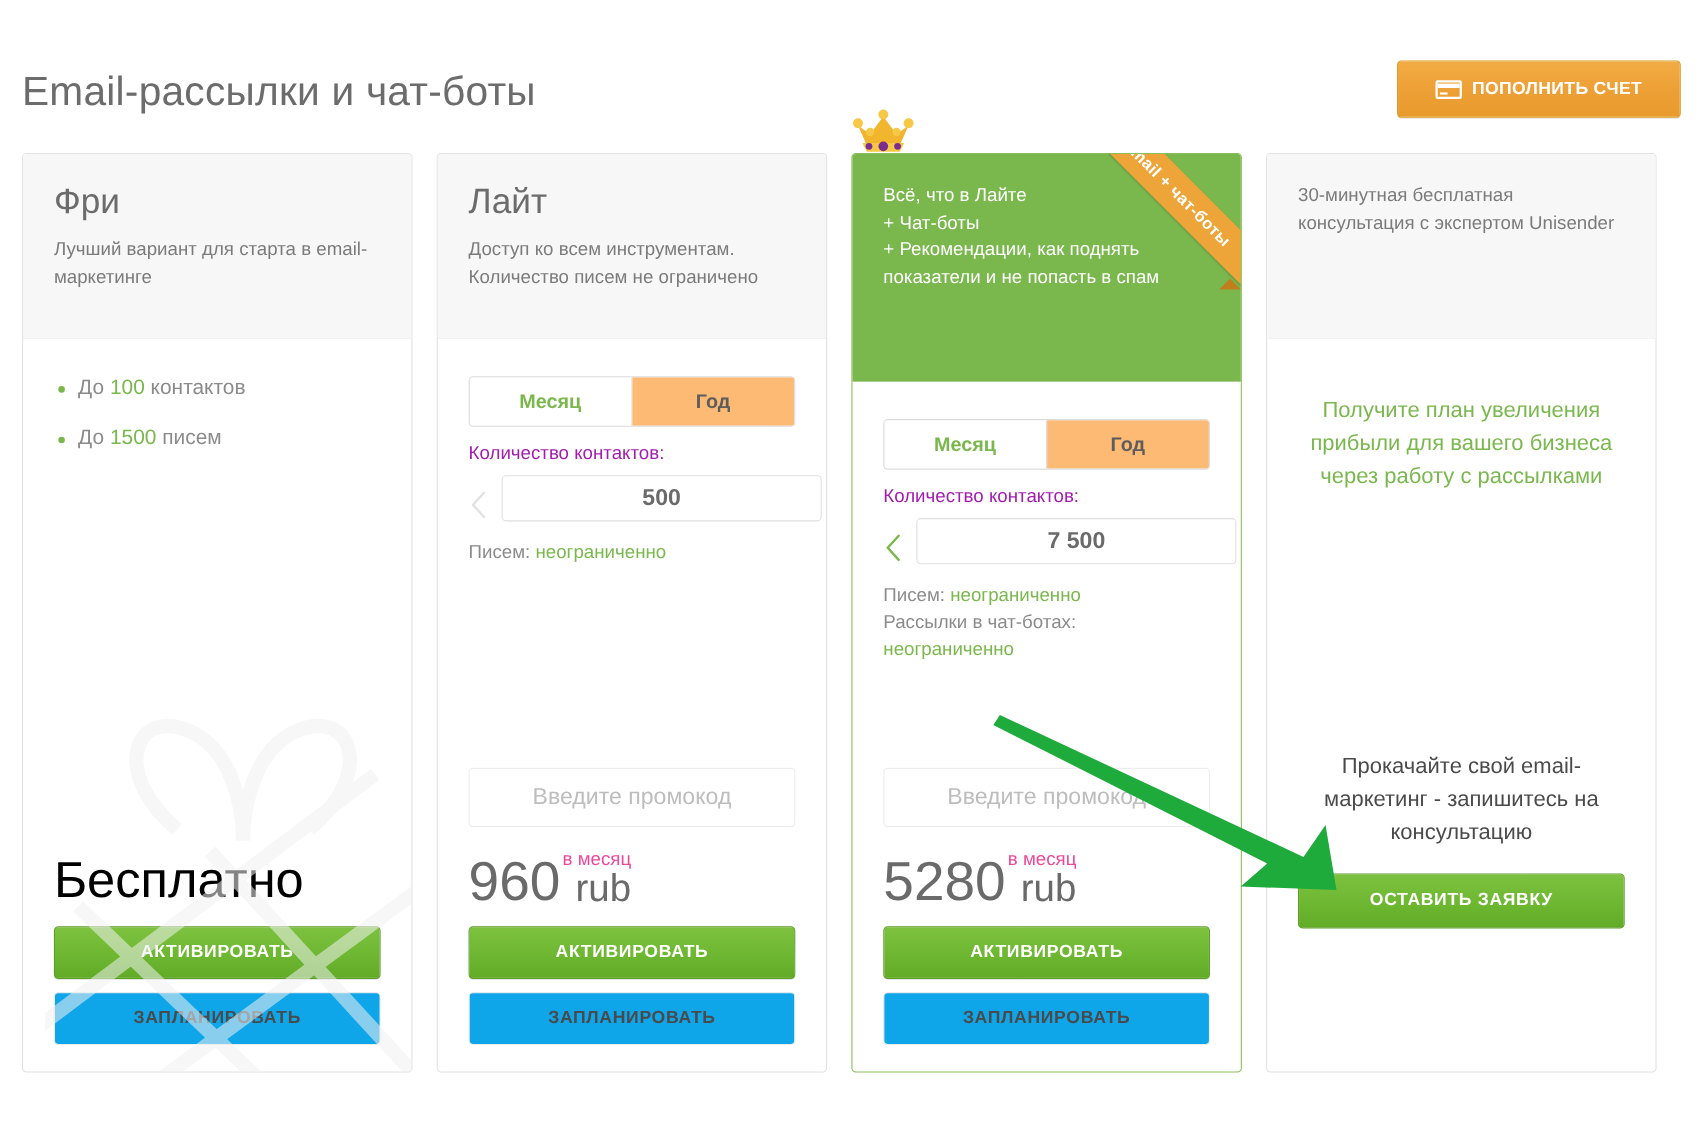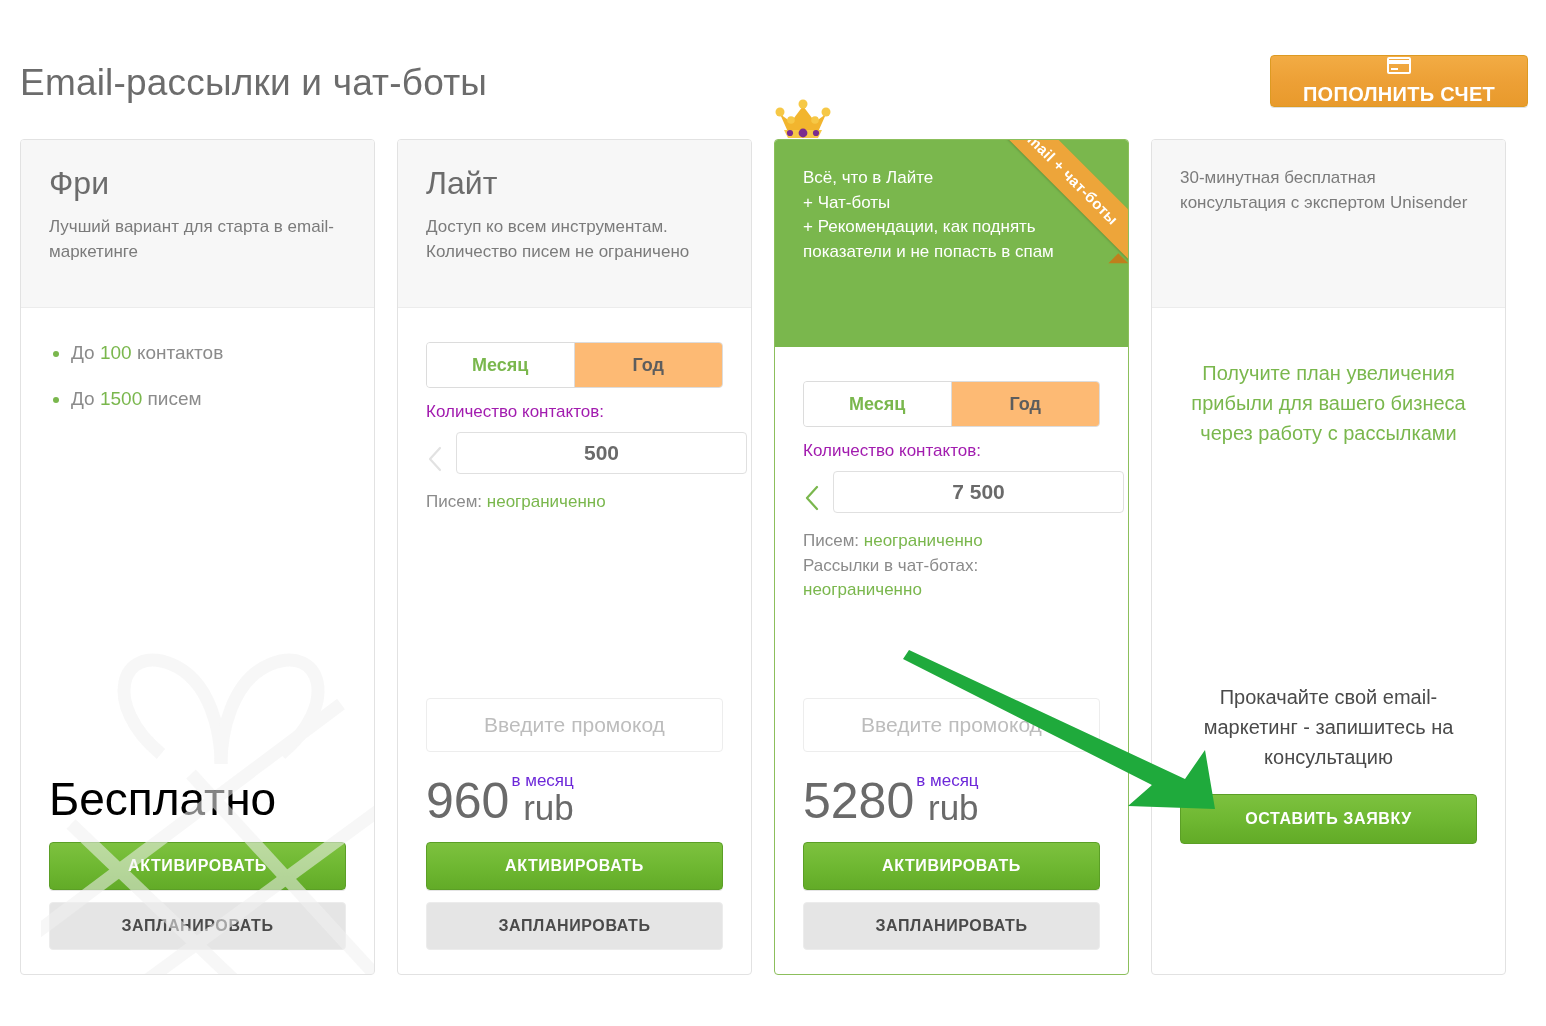--- a/index.html
+++ b/index.html
@@ -41,30 +41,29 @@
   }
   .topup-btn {
     position: absolute;
     right: 18px; top: 55px;
     width: 258px; height: 52px;
     border: 1px solid #dd9a22;
     border-radius: 4px;
     background: linear-gradient(to bottom, #f2ac44 0%, #eda036 50%, #e89a2c 100%);
     box-shadow: 0 1px 0 rgba(0,0,0,0.12);
     color: #ffffff;
-    font-size: 20px;
+    font-size: 16px;
     font-weight: bold;
     letter-spacing: 0.3px;
     display: flex;
     align-items: center;
     justify-content: center;
     gap: 9px;
     cursor: pointer;
     box-sizing: border-box;
-    flex-direction: column;
   }
   .card-icon {
     width: 24px; height: 17px;
     border: 2px solid #ffffff;
     border-radius: 2px;
     position: relative;
     flex: 0 0 auto;
     box-sizing: border-box;
   }
   .card-icon::before {
@@ -306,21 +305,21 @@
     font-weight: 400;
   }
   .price-cur-wrap {
     display: flex;
     flex-direction: column;
     line-height: 1;
     padding-bottom: 1px;
   }
   .price-period {
     font-size: 17px;
-    color: #6d28d9;
+    color: #ec4899;
     margin-bottom: 1px;
   }
   .price-cur {
     font-size: 35px;
     color: #6a6a6a;
     line-height: 1;
     text-align: right;
   }
   .free-price {
     font-size: 46px;
@@ -346,21 +345,21 @@
     font-family: inherit;
     box-shadow: 0 1px 0 rgba(0,0,0,0.10);
   }
   .btn-secondary {
     display: block;
     width: 100%;
     height: 48px;
     margin-top: 12px;
     border: 1px solid #ececec;
     border-radius: 4px;
-    background: #e5e5e5;
+    background: #0ea5e9;
     color: #4a4a4a;
     font-size: 16px;
     font-weight: bold;
     letter-spacing: 0.6px;
     cursor: pointer;
     box-sizing: border-box;
     font-family: inherit;
   }
 
   

